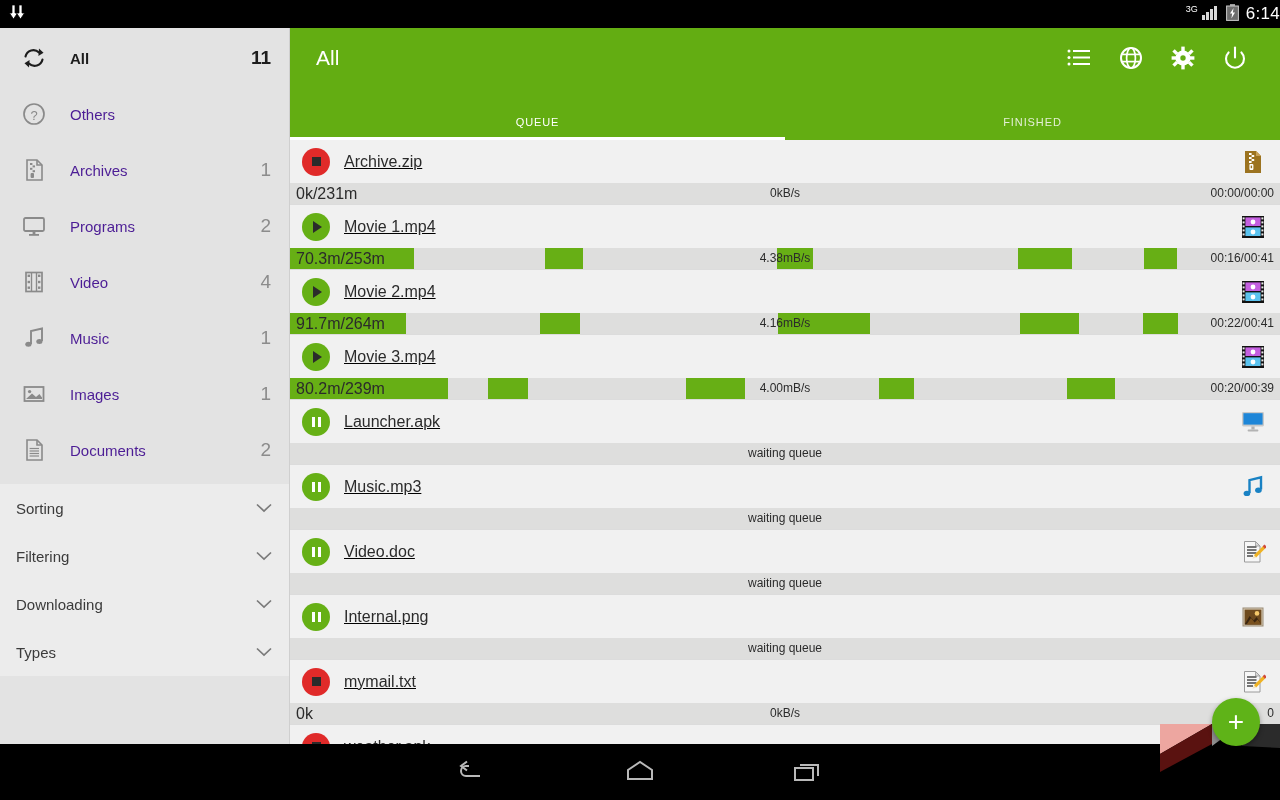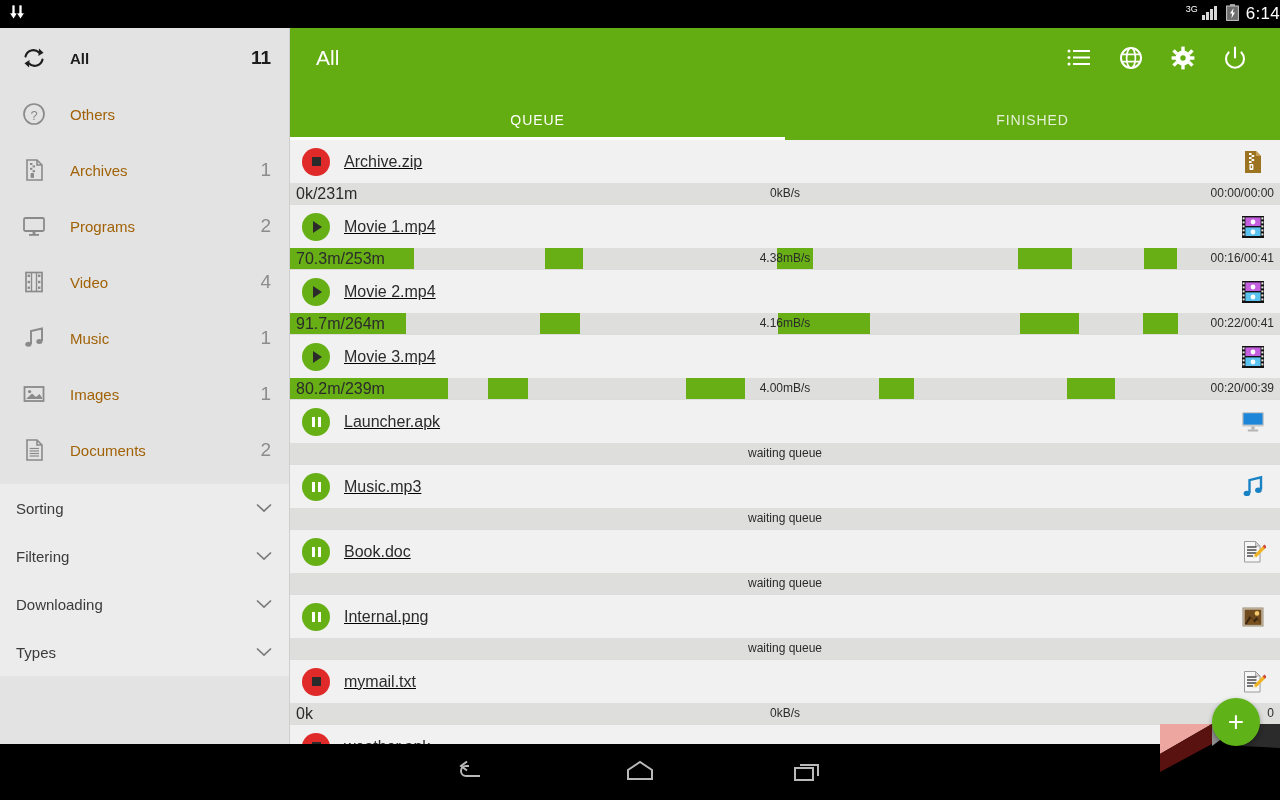--- a/index.html
+++ b/index.html
@@ -25,21 +25,21 @@
   .sidebar { width:290px; height:744px; background:#ececec;
     border-right:1px solid #cfcfcf; display:flex; flex-direction:column; }
   .side-header { height:40px; background:#efefef; display:flex; align-items:center;
     padding:0 16px; }
   .side-header .t { font-size:15px; color:#3b3b3b; }
   .side-header .chev { margin-left:auto; color:#7a7a7a; }
   .types-list { background:#e3e3e3; padding:2px 0 6px 0; }
   .type-row { height:56px; display:flex; align-items:center; padding:0 18px 0 14px; }
   .type-row .ico { width:40px; display:flex; align-items:center; justify-content:center;
     color:#8a8a8a; }
-  .type-row .lbl { font-size:15px; color:#a16207; margin-left:16px; }
+  .type-row .lbl { font-size:15px; color:#4c1d95; margin-left:16px; }
   .type-row .cnt { margin-left:auto; font-size:19px; color:#8c8c8c; }
   .type-row.active .lbl, .type-row.active .cnt { color:#1d1d1d; font-weight:bold; }
   .type-row.active .ico { color:#1d1d1d; }
 
   .side-sections { background:#ececec; flex:0 0 auto; }
   .sec-row { height:48px; display:flex; align-items:center; padding:0 16px; }
   .sec-row .t { font-size:15px; color:#3b3b3b; }
   .sec-row .chev { margin-left:auto; color:#7a7a7a; }
   .side-filler { flex:1; background:#e3e3e3; }
 
@@ -51,21 +51,21 @@
   .appbar-top { height:60px; display:flex; align-items:center; padding:0 16px 0 26px; }
   .appbar-title { color:#fff; font-size:21px; }
   .appbar-actions { margin-left:auto; display:flex; align-items:center; gap:26px;
     padding-right:16px; }
   .appbar-actions .act { width:26px; height:26px; display:flex;
     align-items:center; justify-content:center; color:#fff; }
 
   .tabs { height:52px; display:flex; }
   .tab { flex:1; display:flex; align-items:flex-end; justify-content:center;
     padding-bottom:12px; position:relative; }
-  .tab span { color:#fff; font-size:14px; letter-spacing:.9px; }
+  .tab span { color:#fff; font-size:11px; letter-spacing:.9px; }
   .tab.inactive span { color:#e4efd6; }
   .tab.active::after { content:""; position:absolute; bottom:0; left:0; right:0;
     height:3px; background:#fff; }
 
   
   .list { position:absolute; top:112px; left:0; right:0; bottom:0; overflow:hidden; }
   .dl-row { border-bottom:1px solid #dcdcdc; background:#f1f1f1;text-decoration:underline; }
   .dl-main { height:43px; display:flex; align-items:center; padding:0 14px 0 12px; }
   .dl-btn { width:28px; height:28px; border-radius:50%; flex:0 0 28px;
     display:flex; align-items:center; justify-content:center; }
@@ -566,21 +566,21 @@
             </div>
           </div>
           <div class="dl-row">
             <div class="dl-main">
               <div class="dl-btn pause">
                 <span class="bars">
                   <i></i>
                   <i></i>
                 </span>
               </div>
-              <span class="dl-name">Book.doc</span>
+              <span class="dl-name">Video.doc</span>
               <span class="ftype">
                 <svg width="26" height="26" viewBox="0 0 26 26">
                   <path d="M4.5 2.5 h11 l4.5 4.5 v16 h-15.5 Z" fill="#f7f7f7" stroke="#9a9a9a" stroke-width="1"></path>
                   <path d="M15.5 2.5 v4.5 h4.5 Z" fill="#d8d8d8" stroke="#9a9a9a" stroke-width="0.8"></path>
                   <g stroke="#4a4a4a" stroke-width="1.5">
                     <line x1="7" y1="8" x2="16.5" y2="8"></line>
                     <line x1="7" y1="11" x2="16.5" y2="11"></line>
                     <line x1="7" y1="14" x2="16.5" y2="14"></line>
                     <line x1="7" y1="17" x2="13" y2="17"></line>
                   </g>

